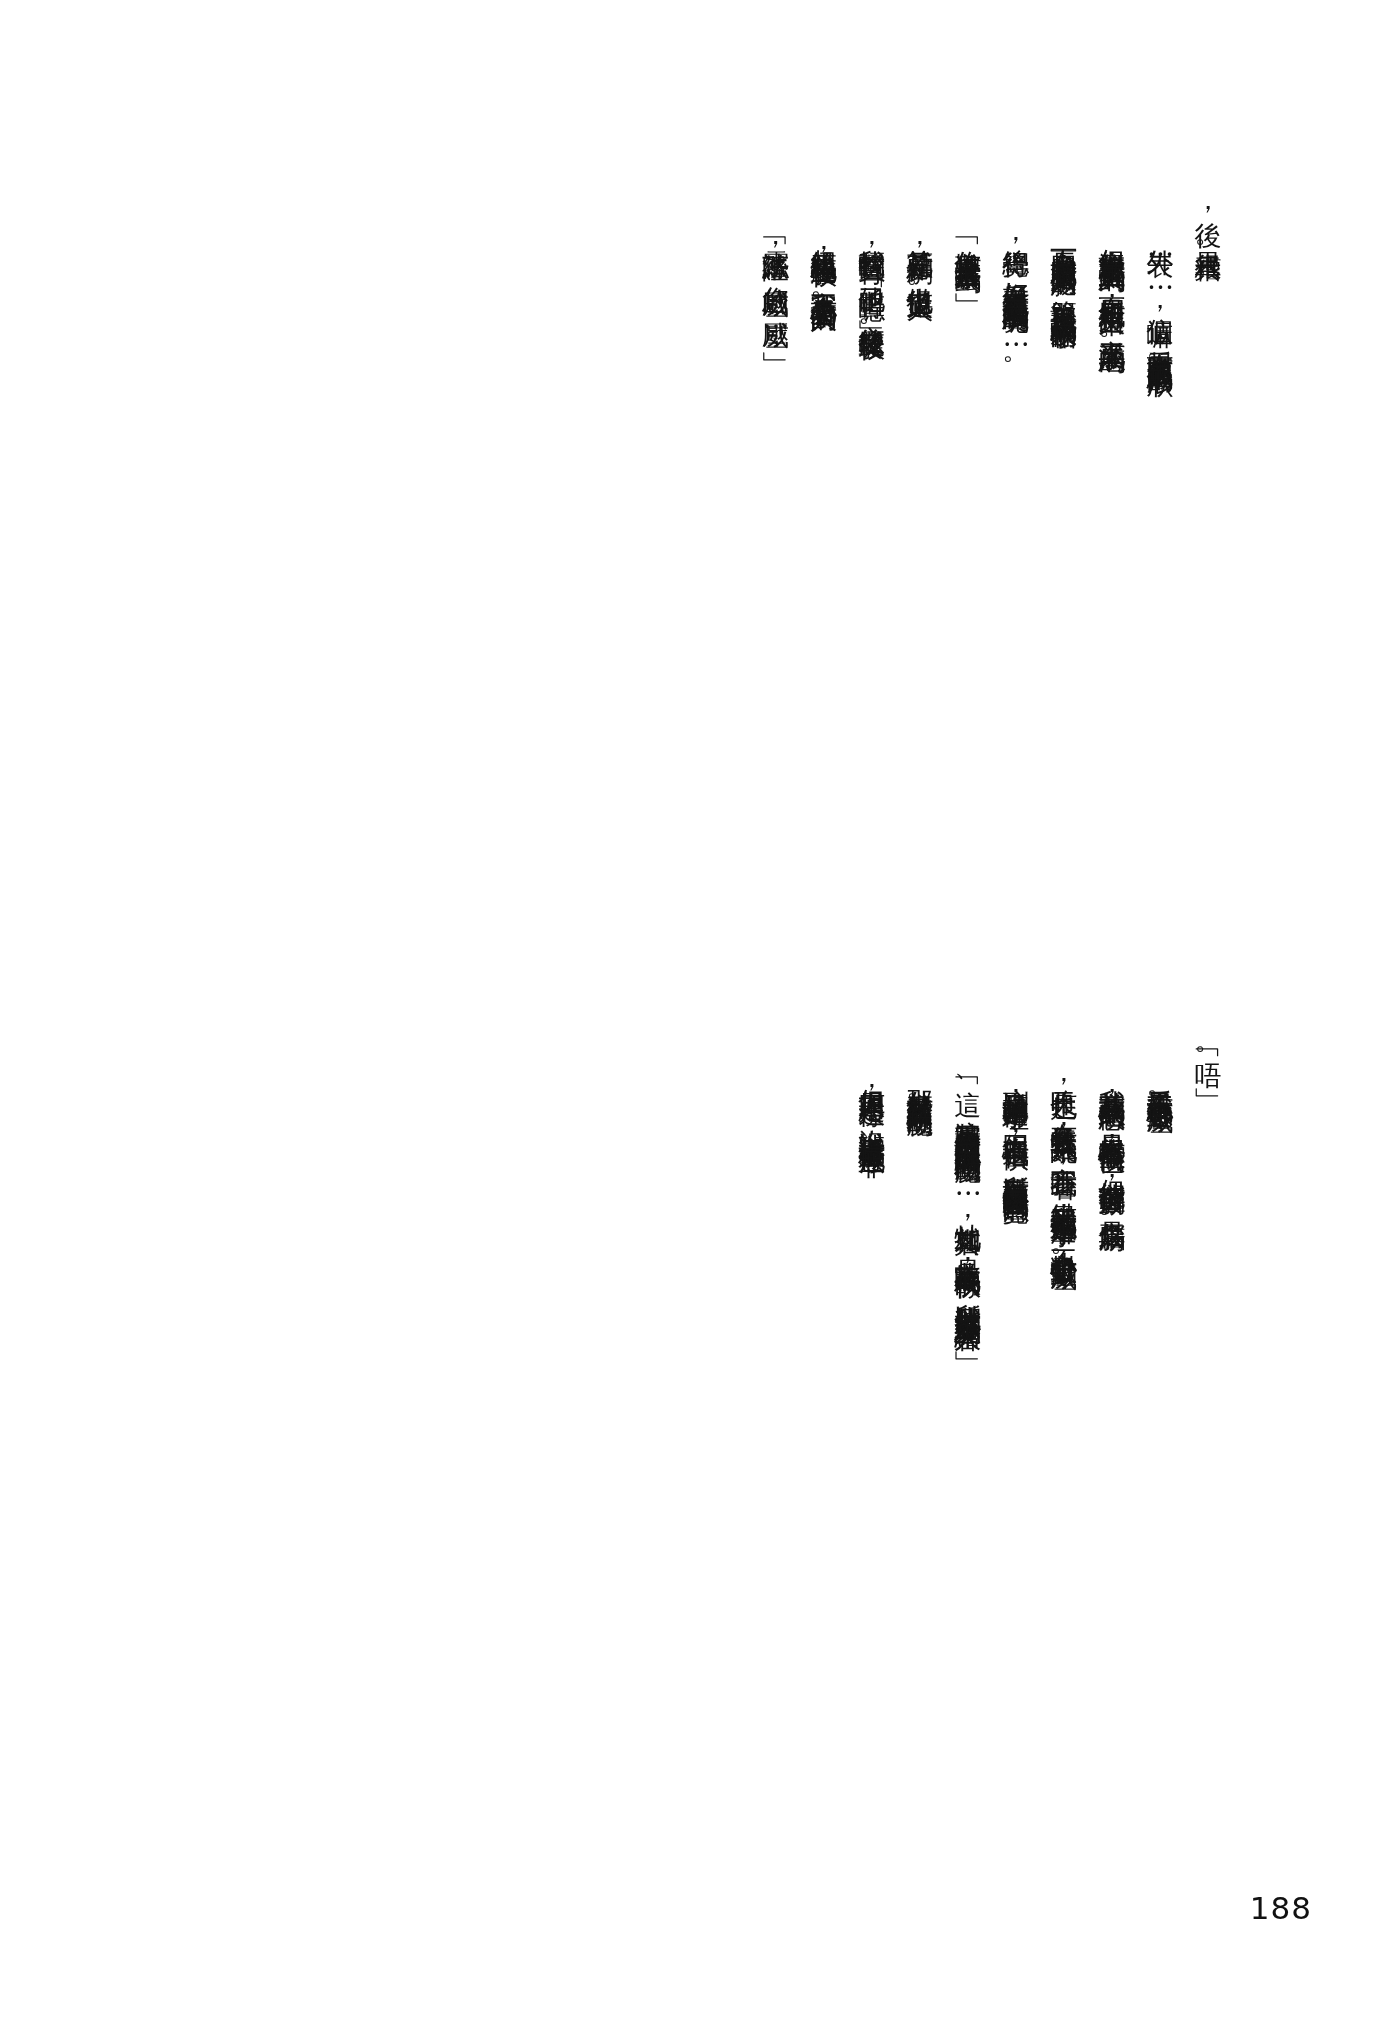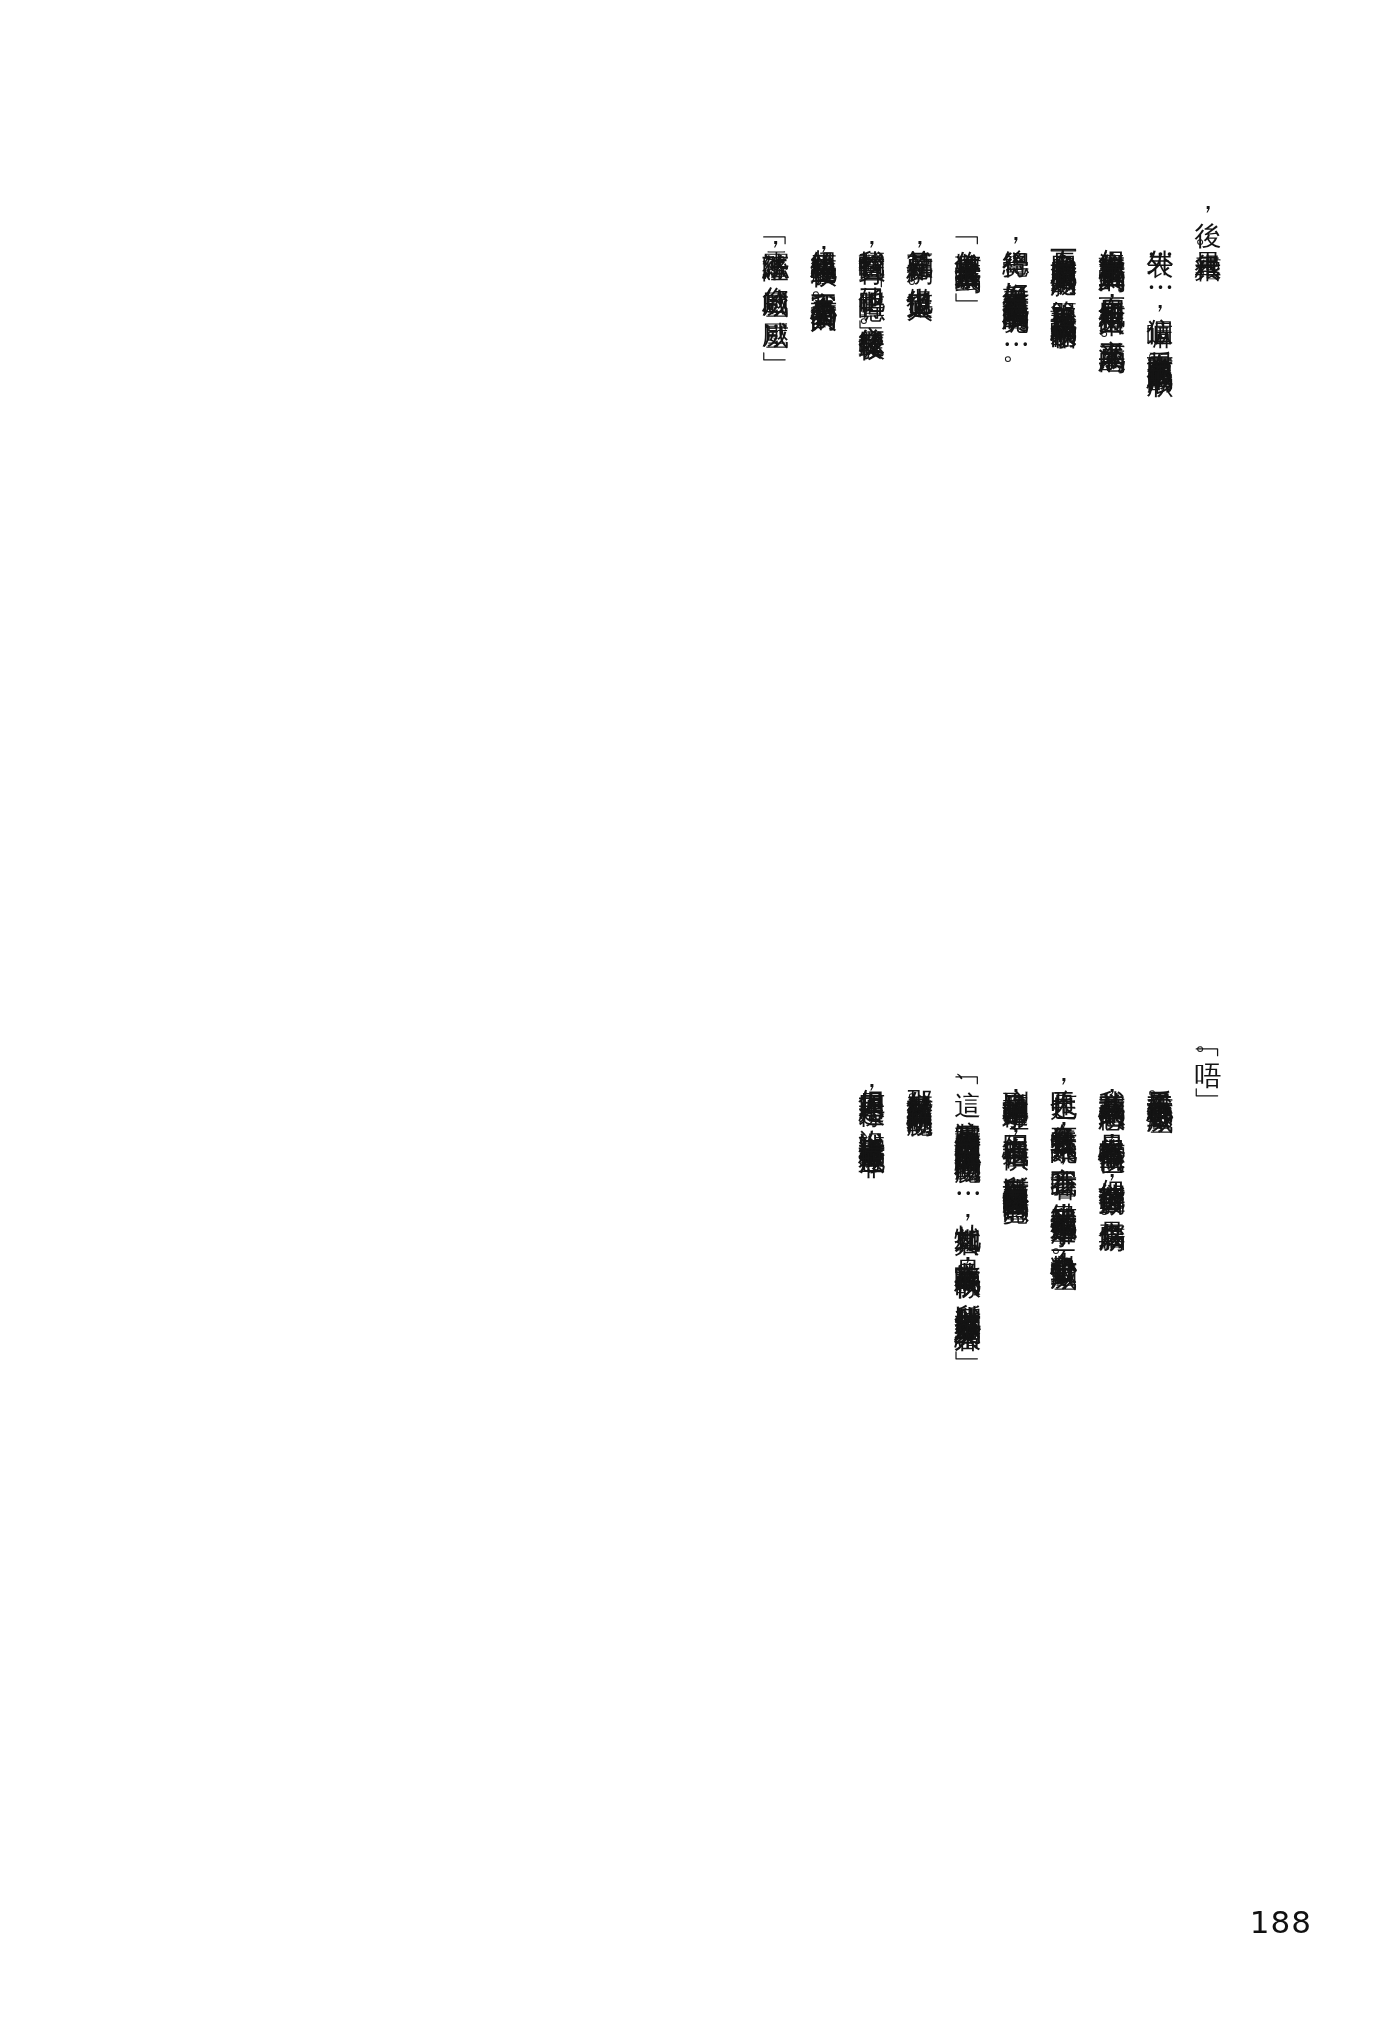--- a/index.html
+++ b/index.html
@@ -55,21 +55,21 @@
     padding: 0;
   }
   .vtext-region .vpara {
     text-indent: 0;
   }
   .indent {
     padding-top: 28px;
   }
   .page-number {
     position: absolute;
-    bottom: 78px;
+    bottom: 92px;
     right: 88px;
     font-size: 31px;
     letter-spacing: 1px;
     font-family: "DejaVu Sans", "Liberation Sans", sans-serif;
     color: #111;
   }
 </style>
 </head>
 <body>
 

